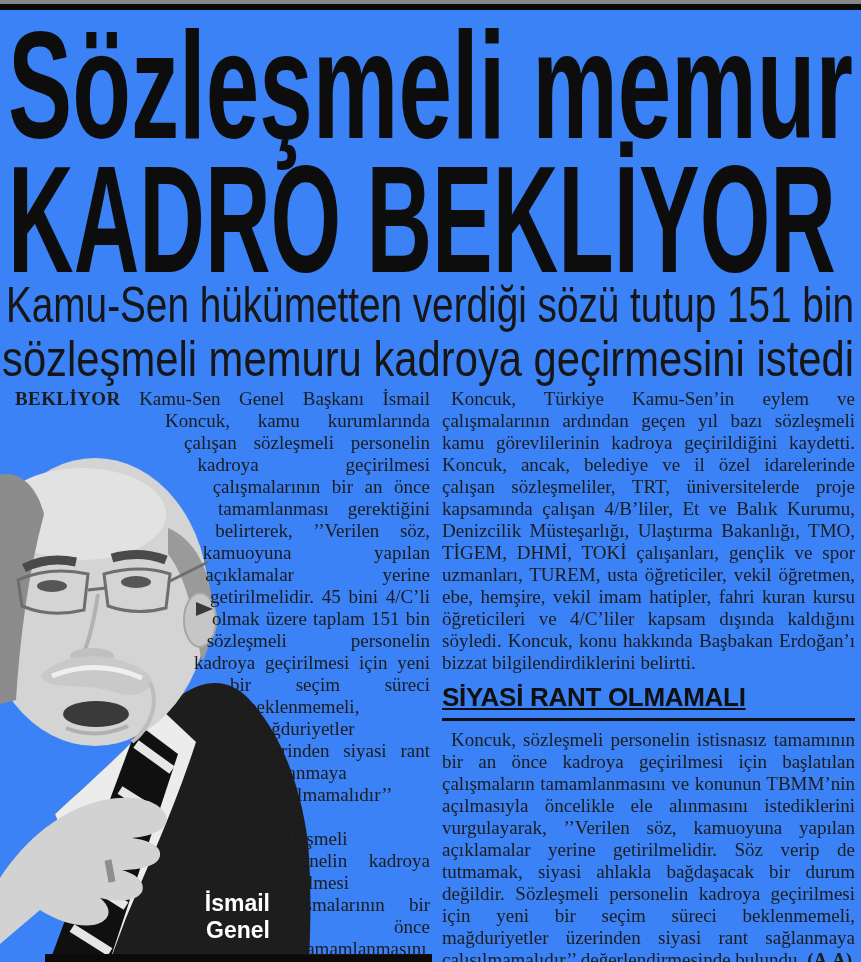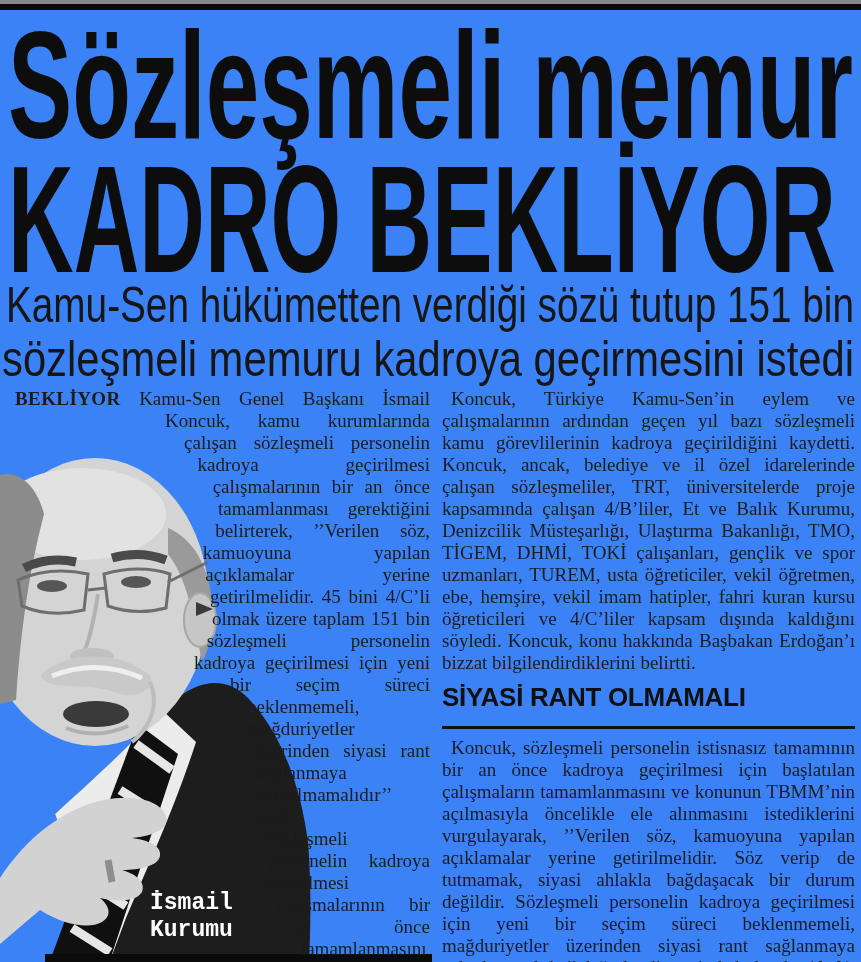--- a/index.html
+++ b/index.html
@@ -28,26 +28,26 @@
       251px 493px,254px 515px,272px 537px,282px 554px,292px 578px,0px 578px);
     shape-margin:5px;
   }
   .col-subhead{
     font-family:"Liberation Sans",sans-serif;font-weight:bold;color:#101010;
     font-size:26px;line-height:29px;letter-spacing:-0.3px;
     border-bottom:3px solid #101010;
   }
   .col-subhead-left{margin:8px 4px 7px 0;padding-bottom:5px;}
   .col-subhead-left .line2{display:block;padding-left:12px;}
-  .col-subhead-right{margin:9px 0 8px 0;padding-bottom:14px;}
+  .col-subhead-right{margin:9px 0 8px 0;padding-bottom:6px;text-decoration:underline;}
   .credit{font-weight:bold;}
   .portrait-svg{position:absolute;top:438px;left:0;z-index:1;}
   .photo-caption{
     position:absolute;left:150px;top:886px;width:120px;z-index:3;
-    text-align:left;color:#ffffff;font-family:Liberation Mono, monospace;
+    text-align:right;color:#ffffff;font-family:Liberation Sans, sans-serif;
     font-weight:bold;font-size:23px;line-height:27px;
   }
   .photo-caption span{display:block;}
 </style>
 </head>
 <body>
 
 <div class="page">
 
   <div class="top-bar"></div>
@@ -133,16 +133,16 @@
       <p class="para-indent">Koncuk, Türkiye Kamu-Sen’in eylem ve çalışmalarının ardından geçen yıl bazı sözleşmeli kamu görevlilerinin kadroya geçirildiğini kaydetti. Koncuk, ancak, belediye ve il özel idarelerinde çalışan sözleşmeliler, TRT, üniversitelerde proje kapsamında çalışan 4/B’liler, Et ve Balık Kurumu, Denizcilik Müsteşarlığı, Ulaştırma Bakanlığı, TMO, TİGEM, DHMİ, TOKİ çalışanları, gençlik ve spor uzmanları, TUREM, usta öğreticiler, vekil öğretmen, ebe, hemşire, vekil imam hatipler, fahri kuran kursu öğreticileri ve 4/C’liler kapsam dışında kaldığını söyledi. Koncuk, konu hakkında Başbakan Erdoğan’ı bizzat bilgilendirdiklerini belirtti.</p>
       <h2 class="col-subhead col-subhead-right">SİYASİ RANT OLMAMALI</h2>
       <p class="para-indent"><span>Koncuk, sözleşmeli personelin istisnasız tamamının bir an önce kadroya geçirilmesi için başlatılan çalışmaların tamamlanmasını ve konunun TBMM’nin açılmasıyla öncelikle ele alınmasını istediklerini vurgulayarak, ’’Verilen söz, kamuoyuna yapılan açıklamalar yerine getirilmelidir. Söz verip de tutmamak, siyasi ahlakla bağdaşacak bir durum değildir. Sözleşmeli personelin kadroya geçirilmesi için yeni bir seçim süreci beklenmemeli, mağduriyetler üzerinden siyasi rant sağlanmaya çalışılmamalıdır’’ değerlendirmesinde bulundu.</span>
         <b class="credit">(A.A)</b></p>
     </section>
 
   </div>
 
   <div class="photo-caption">
     <span>İsmail</span>
-    <span>Kurumu</span>
+    <span>Genel</span>
   </div>
 
 </div>
 
 </body></html>

